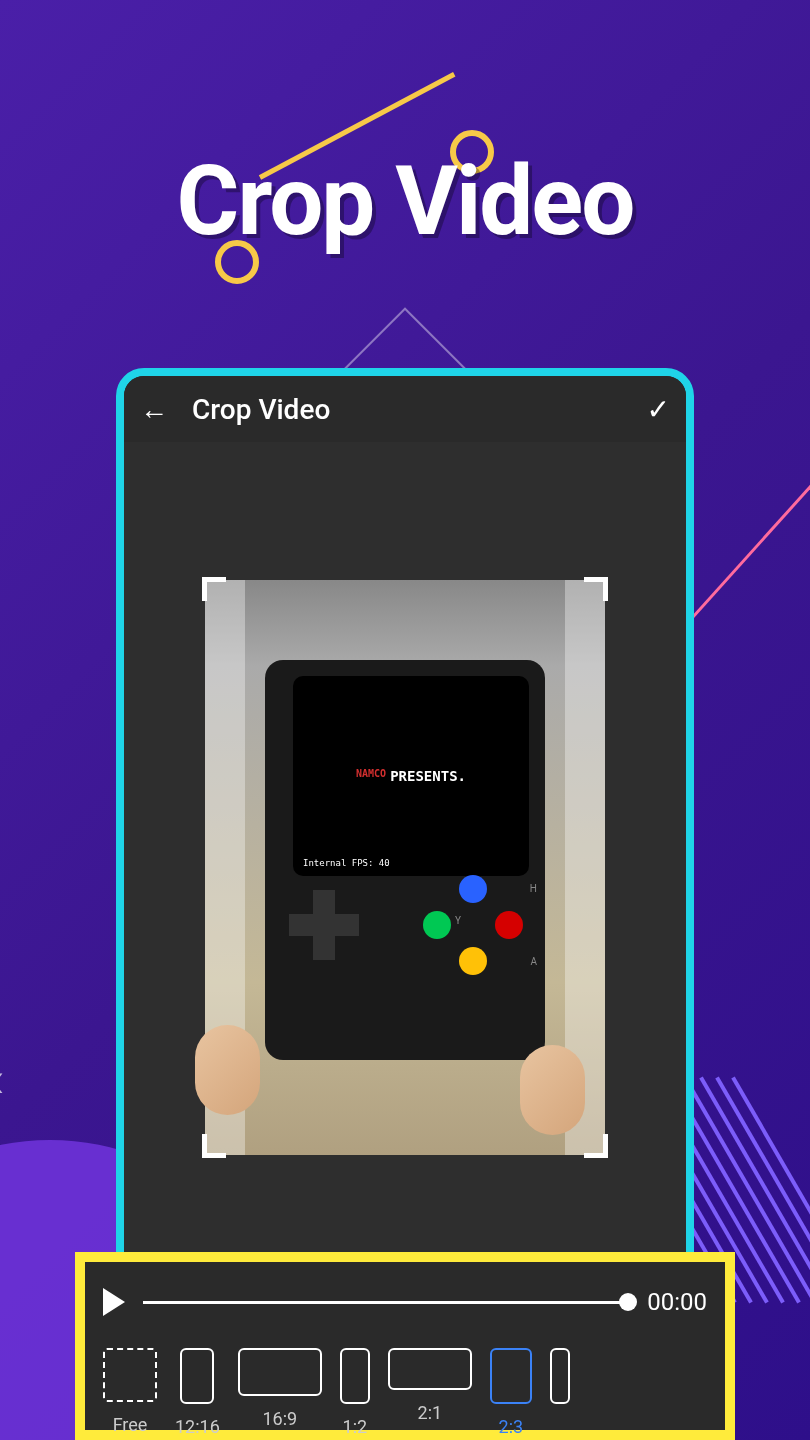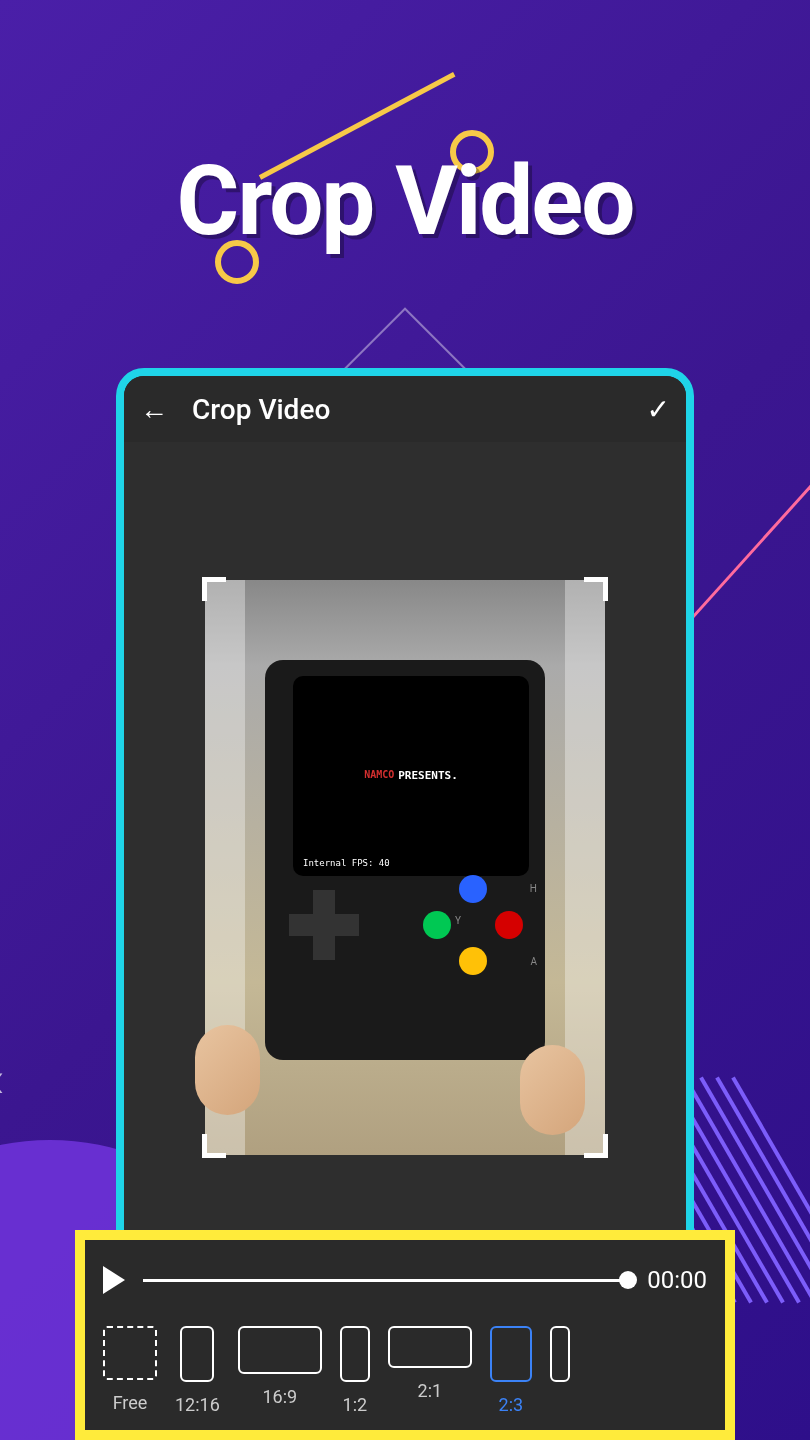--- a/index.html
+++ b/index.html
@@ -175,21 +175,21 @@
   height: 200px;
   background: #000;
   border-radius: 10px;
   display: flex;
   flex-direction: column;
   justify-content: center;
   align-items: center;
   gap: 6px;
 }
 .console-text-red { color: #d32f2f; font-size: 10px; font-weight: bold; font-family: monospace; }
-.console-text-white { color: #fff; font-size: 11px; font-weight: bold; font-family: monospace; }
+.console-text-white { color: #fff; font-size: 14px; font-weight: bold; font-family: monospace; }
 .console-fps {
   position: absolute;
   bottom: 8px; left: 10px;
   color: #fff; font-size: 9px; font-family: monospace;
 }
 .dpad {
   position: absolute;
   bottom: 100px; left: 24px;
   width: 70px; height: 70px;
 }
@@ -226,21 +226,21 @@
 }
 .thumb-l { left: -10px; bottom: 40px; z-index: 5; }
 .thumb-r { right: 20px; bottom: 20px; z-index: 5; }
 
 
 .bottom-panel-highlight {
   position: absolute;
   bottom: 0;
   left: 75px;
   right: 75px;
-  height: 210px;
+  height: 188px;
   border: 10px solid #ffeb3b;
   z-index: 50;
   background: #2a2a2a;
   padding: 12px 18px;
 }
 .playback-row {
   display: flex;
   align-items: center;
   gap: 18px;
   height: 56px;

